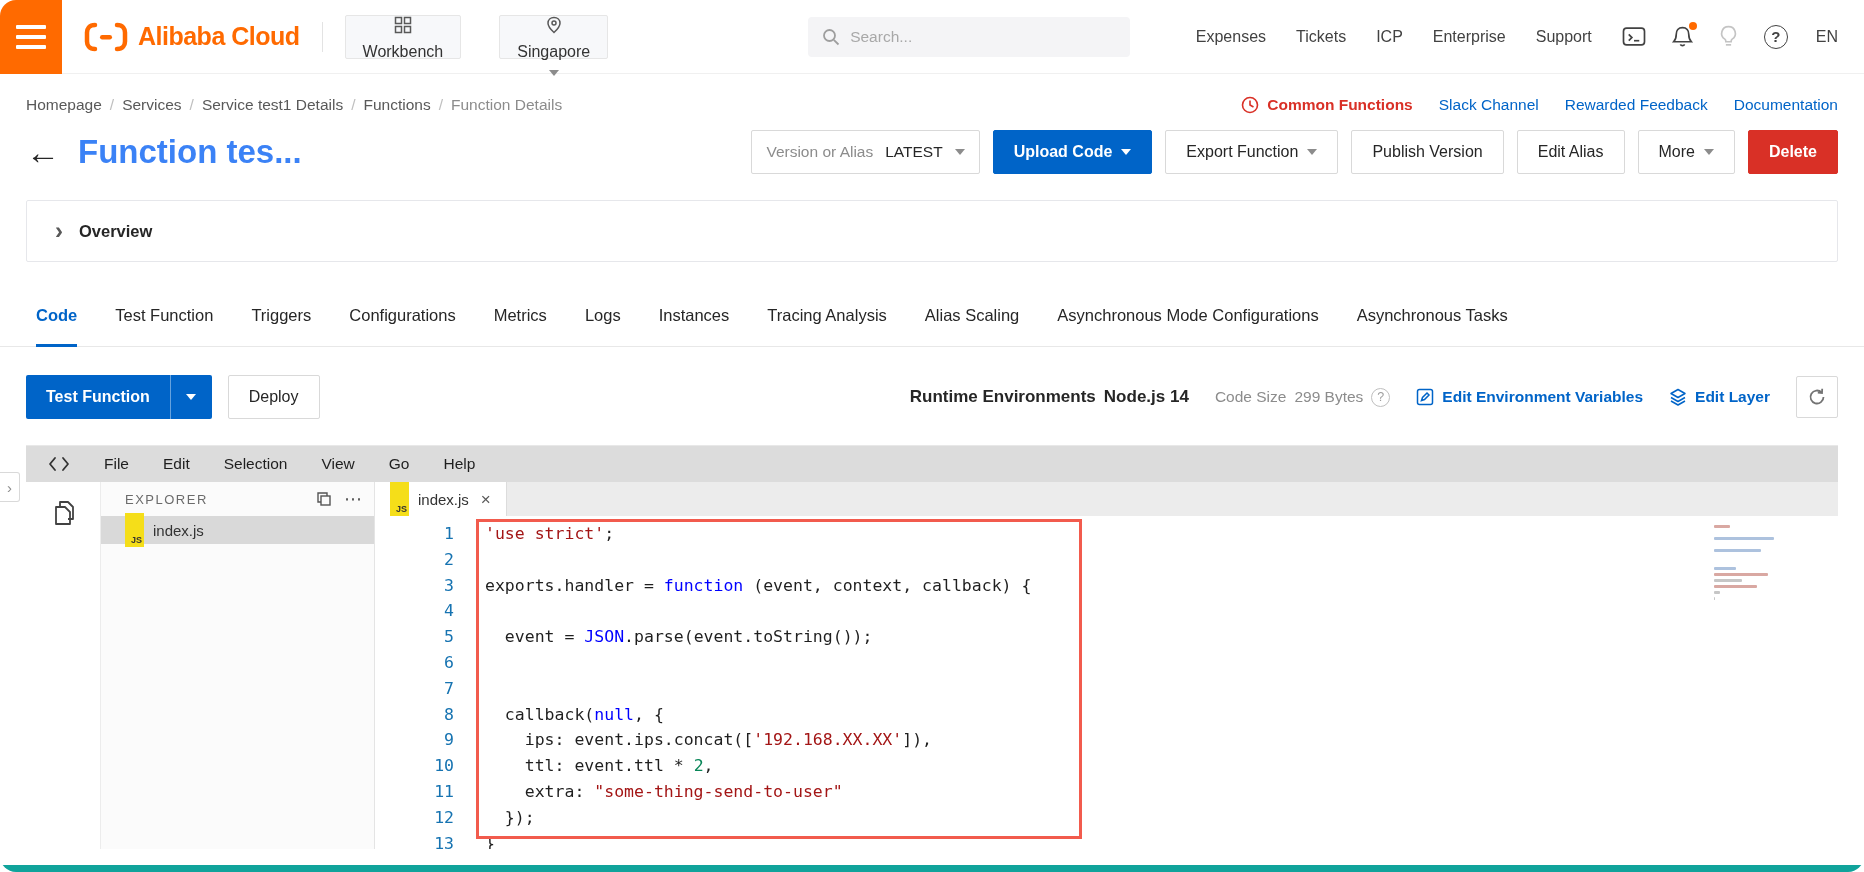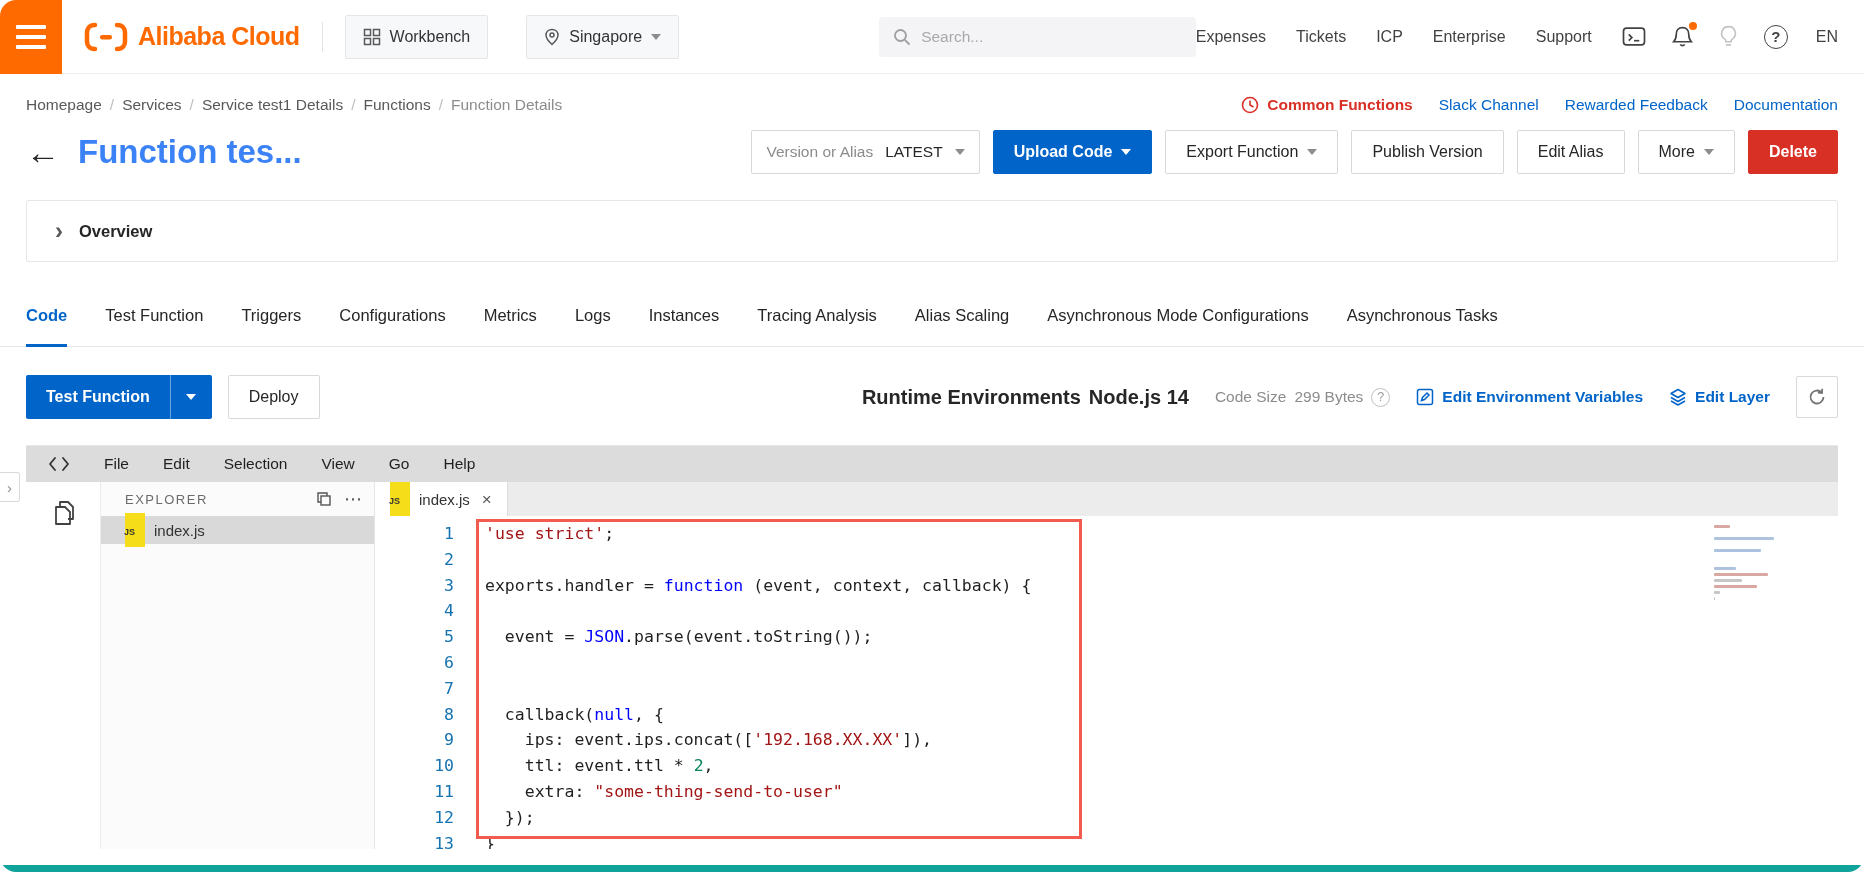--- a/index.html
+++ b/index.html
@@ -7,21 +7,21 @@
   body { font-family: "Liberation Sans", sans-serif; color:#262626; }
   .page { position:relative; width:1864px; height:872px; background:#fff; overflow:hidden;border-radius:16px; }
 
   
   .topbar { height:74px; display:flex; align-items:center; border-bottom:1px solid #F0F0F0; padding-right:26px; }
   .hamburger { width:62px; height:74px; background:#FF6A00; display:flex; flex-direction:column; justify-content:center; align-items:center; gap:6px; cursor:pointer; flex-shrink:0; }
   .hamburger i { display:block; width:30px; height:4px; background:#fff; border-radius:1px; }
   .logo { display:flex; align-items:center; gap:10px; margin-left:22px; flex-shrink:0; }
   .logo-text { color:#FF6A00; font-size:25px; font-weight:bold; letter-spacing:-0.5px; white-space:nowrap; }
   .topbar-divider { width:1px; height:30px; background:#E3E3E3; margin:0 22px; flex-shrink:0; }
-  .chip { display:flex; align-items:center; gap:9px; background:#F7F8FA; border:1px solid #E6E6E6; height:44px; padding:0 17px; border-radius:2px; font-size:16px; color:#333; white-space:nowrap; cursor:pointer; }
+  .chip { display:flex; align-items:center; gap:9px; background:#F7F8FA; border:1px solid #E6E6E6; height:44px; padding:0 17px; border-radius:2px; font-size:16px; color:#333; white-space:nowrap; cursor:pointer;flex-direction:column; }
   .chip + .chip { margin-left:38px; }
   .search { margin-left:200px; width:322px; height:40px; background:#F4F4F6; border-radius:4px; display:flex; align-items:center; padding:0 14px; gap:10px; }
   .search input { border:none; outline:none; background:transparent; font-size:15.5px; color:#333; width:100%; font-family:"Liberation Sans",sans-serif; }
   .search input::placeholder { color:#A8A8A8; }
   .topbar-nav { margin-left:auto; display:flex; gap:30px; font-size:16px; color:#424242; white-space:nowrap; }
   .nav-item { cursor:pointer; }
   .topbar-icons { display:flex; align-items:center; gap:26px; margin-left:30px; }
   .icon-btn { position:relative; display:flex; align-items:center; justify-content:center; cursor:pointer; }
   .badge-dot { position:absolute; top:-3px; right:-4px; width:8px; height:8px; background:#FF6A00; border-radius:50%; }
   .help-round { width:24px; height:24px; border:1.7px solid #424242; border-radius:50%; display:flex; align-items:center; justify-content:center; font-size:15px; color:#424242; font-weight:bold; }
@@ -50,50 +50,50 @@
   .btn-danger { background:#D93026; border-color:#D93026; color:#fff; font-weight:bold; }
   .caret { width:0; height:0; border-left:5px solid transparent; border-right:5px solid transparent; border-top:6px solid #8C8C8C; }
   .caret.white { border-top-color:#fff; }
 
   
   .overview { margin:26px 26px 0; height:62px; border:1px solid #E6E7EB; border-radius:2px; display:flex; align-items:center; gap:16px; padding:0 28px; cursor:pointer; }
   .chev { color:#595959; font-size:24px; line-height:1; font-weight:bold; }
   .overview-label { font-size:16.5px; font-weight:bold; color:#262626; }
 
   
-  .tabs { display:flex; gap:38px; padding:0 26px; margin-top:44px; border-bottom:1px solid #E8E8E8; }
+  .tabs { display:flex; gap:38px; padding:0 36px; margin-top:44px; border-bottom:1px solid #E8E8E8; }
   .tab { padding-bottom:19px; font-size:16.5px; color:#262626; cursor:pointer; border-bottom:3px solid transparent; margin-bottom:-1px; white-space:nowrap; }
   .tab.active { color:#0064C8; font-weight:bold; border-bottom-color:#0064C8; }
 
   
   .action-bar { display:flex; align-items:center; padding:0 26px; margin-top:28px; }
   .split-btn { display:flex; cursor:pointer; }
   .split-main { background:#0064C8; color:#fff; font-weight:bold; font-size:16px; height:44px; display:flex; align-items:center; padding:0 20px; border-radius:2px 0 0 2px; }
   .split-caret { background:#0064C8; width:42px; height:44px; border-left:1px solid rgba(255,255,255,.4); display:flex; align-items:center; justify-content:center; border-radius:0 2px 2px 0; }
   .action-bar .btn { margin-left:16px; }
   .action-right { margin-left:auto; display:flex; align-items:center; gap:26px; }
-  .runtime { font-size:20px; font-weight:bold; color:#262626; display:flex; gap:8px; white-space:nowrap; }
+  .runtime { font-size:17px; font-weight:bold; color:#262626; display:flex; gap:8px; white-space:nowrap; }
   .code-size { font-size:15.5px; color:#8C8C8C; display:flex; align-items:center; gap:8px; white-space:nowrap; }
   .qmark { width:19px; height:19px; border:1px solid #BFBFBF; border-radius:50%; color:#9E9E9E; font-size:12.5px; display:flex; align-items:center; justify-content:center; }
   .blue-link { color:#0064C8; font-size:15.5px; font-weight:bold; display:flex; align-items:center; gap:8px; cursor:pointer; white-space:nowrap; }
   .refresh-btn { width:42px; height:42px; border:1px solid #D9D9D9; border-radius:2px; background:#fff; display:flex; align-items:center; justify-content:center; cursor:pointer; }
 
   
   .ide { margin:26px 26px 0; height:404px; position:relative; overflow:hidden; border-top:1px solid #E8E8E8; }
   .menu-bar { height:36px; background:#DCDCDC; display:flex; align-items:center; gap:34px; padding:0 22px; font-size:15.5px; color:#1F1F1F; }
   .menu-item { cursor:pointer; }
   .ide-body { display:flex; height:368px; }
   .activity-bar { width:75px; background:#fff; border-right:1px solid #ECECEC; display:flex; justify-content:center; padding-top:16px; }
   .explorer { width:274px; background:#FBFBFB; border-right:1px solid #E4E4E4; }
   .explorer-header { height:34px; display:flex; align-items:center; padding:0 12px 0 24px; }
   .explorer-title { font-size:13px; letter-spacing:1.5px; color:#6B6B6B; }
   .explorer-icons { margin-left:auto; display:flex; align-items:center; gap:12px; color:#555; }
   .more-dots { font-size:18px; color:#555; cursor:pointer; line-height:1; }
   .file-row { height:28px; display:flex; align-items:center; gap:9px; padding-left:24px; background:#D9D9D9; font-size:15px; color:#333; cursor:pointer; }
-  .js-icon { width:19px; height:34px; background:#F5DE19; color:#37352F; font-weight:bold; font-size:9px; display:flex; align-items:flex-end; justify-content:flex-end; padding:10px; flex-shrink:0; }
+  .js-icon { width:19px; height:34px; background:#F5DE19; color:#37352F; font-weight:bold; font-size:9px; display:flex; align-items:flex-end; justify-content:flex-end; padding:2px; flex-shrink:0; }
   .editor-col { flex:1; display:flex; flex-direction:column; background:#fff; min-width:0; }
   .tab-bar { height:34px; background:#ECECEC; display:flex; }
   .editor-tab { background:#fff; display:flex; align-items:center; gap:9px; padding:0 15px; font-size:15px; color:#333; border-right:1px solid #DCDCDC; cursor:pointer; }
   .tab-close { color:#595959; font-size:17px; margin-left:3px; cursor:pointer; line-height:1; }
   .code-area { flex:1; position:relative; overflow:hidden; background:#fff; font-family:"DejaVu Sans Mono", monospace; font-size:16.5px; line-height:25.8px; padding-top:5px; }
   .code-line { display:flex; }
   .ln { width:79px; text-align:right; color:#1673B1; flex-shrink:0; user-select:none; }
   .code-text { padding-left:31px; white-space:pre; color:#1F1F1F; }
   .tok-pln { color:#1F1F1F; }
   .tok-kw { color:#0000FF; }

